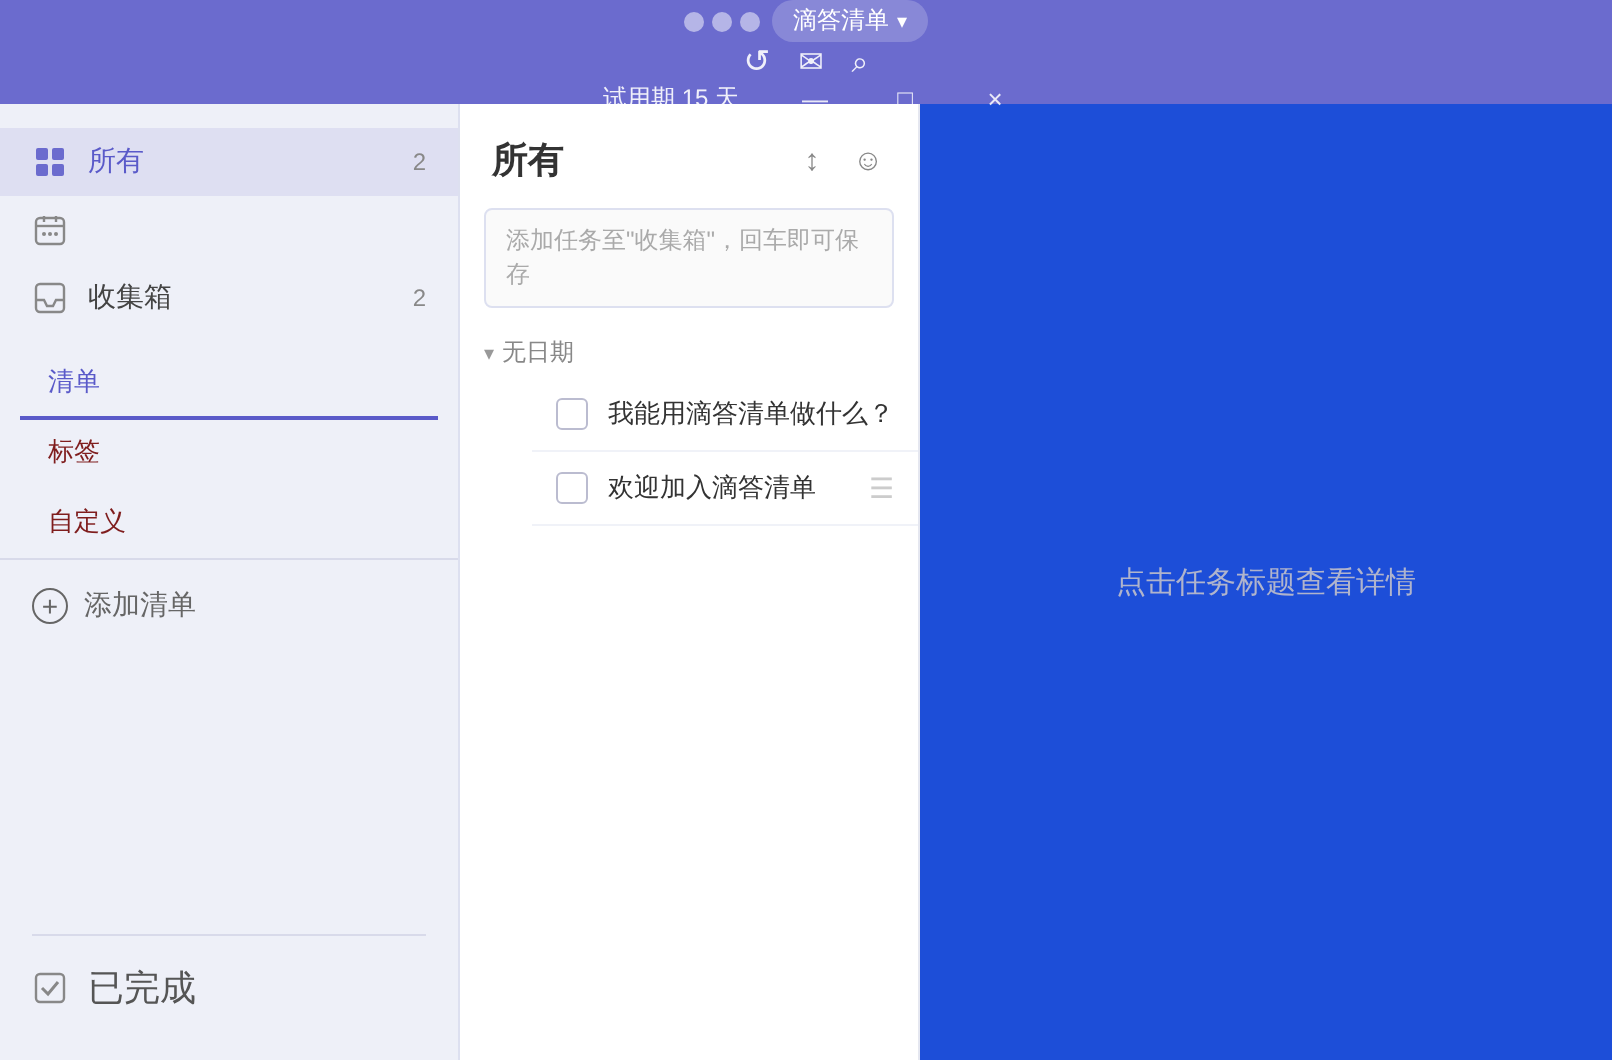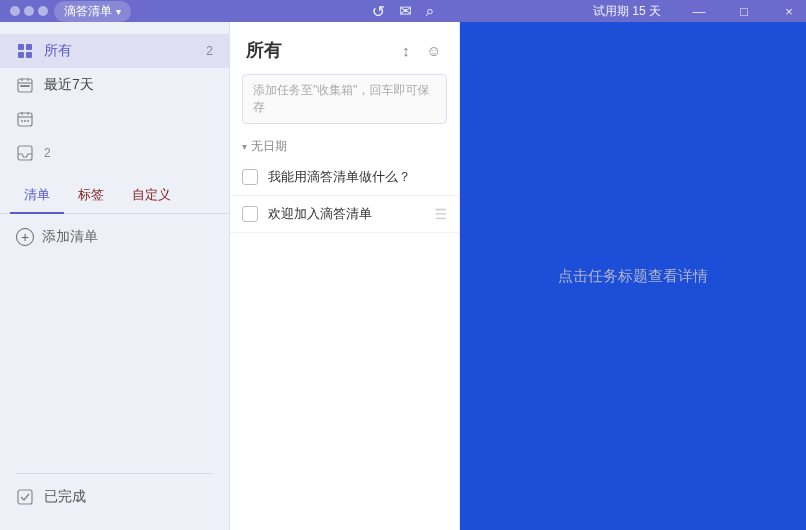--- a/index.html
+++ b/index.html
@@ -8,26 +8,27 @@
       height: 530px;
       font-family: "Microsoft YaHei", "PingFang SC", sans-serif;
       background: #f0f2f8;
       overflow: hidden;
       display: flex;
       flex-direction: column;
     }
 
     
     .titlebar {
-      height: 22px;
+      height: 52px;
       background: #6b6bce;
       display: flex;
       align-items: center;
       padding: 0 10px;
       flex-shrink: 0;
+      flex-direction: column;
     }
     .titlebar-left {
       display: flex;
       align-items: center;
       gap: 6px;
       flex: 1;
     }
     .traffic-dots {
       display: flex;
       gap: 4px;
@@ -125,20 +126,21 @@
     .sidebar-item-count {
       color: #888;
       font-size: 12px;
     }
 
     .sidebar-tabs {
       display: flex;
       border-bottom: 1px solid #d8daea;
       padding: 0 10px;
       margin-top: 4px;
+      flex-direction: column;
     }
     .sidebar-tab {
       padding: 8px 14px;
       font-size: 13px;
       color: #7f1d1d;
       cursor: pointer;
       border-bottom: 2px solid transparent;
       margin-bottom: -1px;
     }
     .sidebar-tab.active {
@@ -173,21 +175,21 @@
       background: #d8daea;
       margin: 6px 16px;
     }
 
     .sidebar-completed {
       display: flex;
       align-items: center;
       padding: 8px 16px;
       gap: 10px;
       cursor: pointer;
-      font-size: 14px;
+      font-size: 18px;
       color: #555;
     }
 
     
     .task-list-panel {
       width: 230px;
       background: white;
       flex-shrink: 0;
       display: flex;
       flex-direction: column;
@@ -242,20 +244,21 @@
       color: #999;
     }
 
     .task-item {
       display: flex;
       align-items: center;
       padding: 9px 12px;
       gap: 10px;
       cursor: pointer;
       border-bottom: 1px solid #f0f2f8;
+      margin-left: 36px;
     }
     .task-checkbox {
       width: 16px;
       height: 16px;
       border: 1.5px solid #bbbcd0;
       border-radius: 3px;
       flex-shrink: 0;
     }
     .task-item-text {
       flex: 1;
@@ -320,33 +323,20 @@
             <rect x="9" y="1" width="6" height="6" rx="1" fill="#6b6bce"></rect>
             <rect x="1" y="9" width="6" height="6" rx="1" fill="#6b6bce"></rect>
             <rect x="9" y="9" width="6" height="6" rx="1" fill="#6b6bce"></rect>
           </svg>
         </div>
         <span class="sidebar-item-label">所有</span>
         <span class="sidebar-item-count">2</span>
       </div>
 
 
-      <div class="sidebar-item">
-        <div class="sidebar-item-icon">
-          <svg width="16" height="16" viewBox="0 0 16 16" fill="none">
-            <rect x="1" y="2" width="14" height="13" rx="2" stroke="#888" stroke-width="1.2"></rect>
-            <line x1="5" y1="1" x2="5" y2="4" stroke="#888" stroke-width="1.2"></line>
-            <line x1="11" y1="1" x2="11" y2="4" stroke="#888" stroke-width="1.2"></line>
-            <line x1="1" y1="6" x2="15" y2="6" stroke="#888" stroke-width="1.2"></line>
-            <rect x="3" y="8" width="10" height="2" rx="1" fill="#888"></rect>
-          </svg>
-        </div>
-        <span class="sidebar-item-label">最近7天</span>
-        <span class="sidebar-item-count"></span>
-      </div>
 
       <div class="sidebar-item">
         <div class="sidebar-item-icon">
           <svg width="16" height="16" viewBox="0 0 16 16" fill="none">
             <rect x="1" y="2" width="14" height="13" rx="2" stroke="#888" stroke-width="1.2"></rect>
             <line x1="5" y1="1" x2="5" y2="4" stroke="#888" stroke-width="1.2"></line>
             <line x1="11" y1="1" x2="11" y2="4" stroke="#888" stroke-width="1.2"></line>
             <line x1="1" y1="6" x2="15" y2="6" stroke="#888" stroke-width="1.2"></line>
             <circle cx="5" cy="10" r="1" fill="#888"></circle>
             <circle cx="8" cy="10" r="1" fill="#888"></circle>
@@ -356,20 +346,21 @@
         <span class="sidebar-item-count"></span>
       </div>
 
       <div class="sidebar-item">
         <div class="sidebar-item-icon">
           <svg width="16" height="16" viewBox="0 0 16 16" fill="none">
             <rect x="1" y="1" width="14" height="14" rx="2" stroke="#888" stroke-width="1.2"></rect>
             <path d="M1 9 L5 9 L6.5 12 L9.5 12 L11 9 L15 9" stroke="#888" stroke-width="1.2" fill="none"></path>
           </svg>
         </div>
+        <span class="sidebar-item-label">收集箱</span>
         <span class="sidebar-item-count">2</span>
       </div>
     </div>
 
     <div class="sidebar-tabs">
       <div class="sidebar-tab active">
         <span>清单</span>
       </div>
       <div class="sidebar-tab">
         <span>标签</span>

